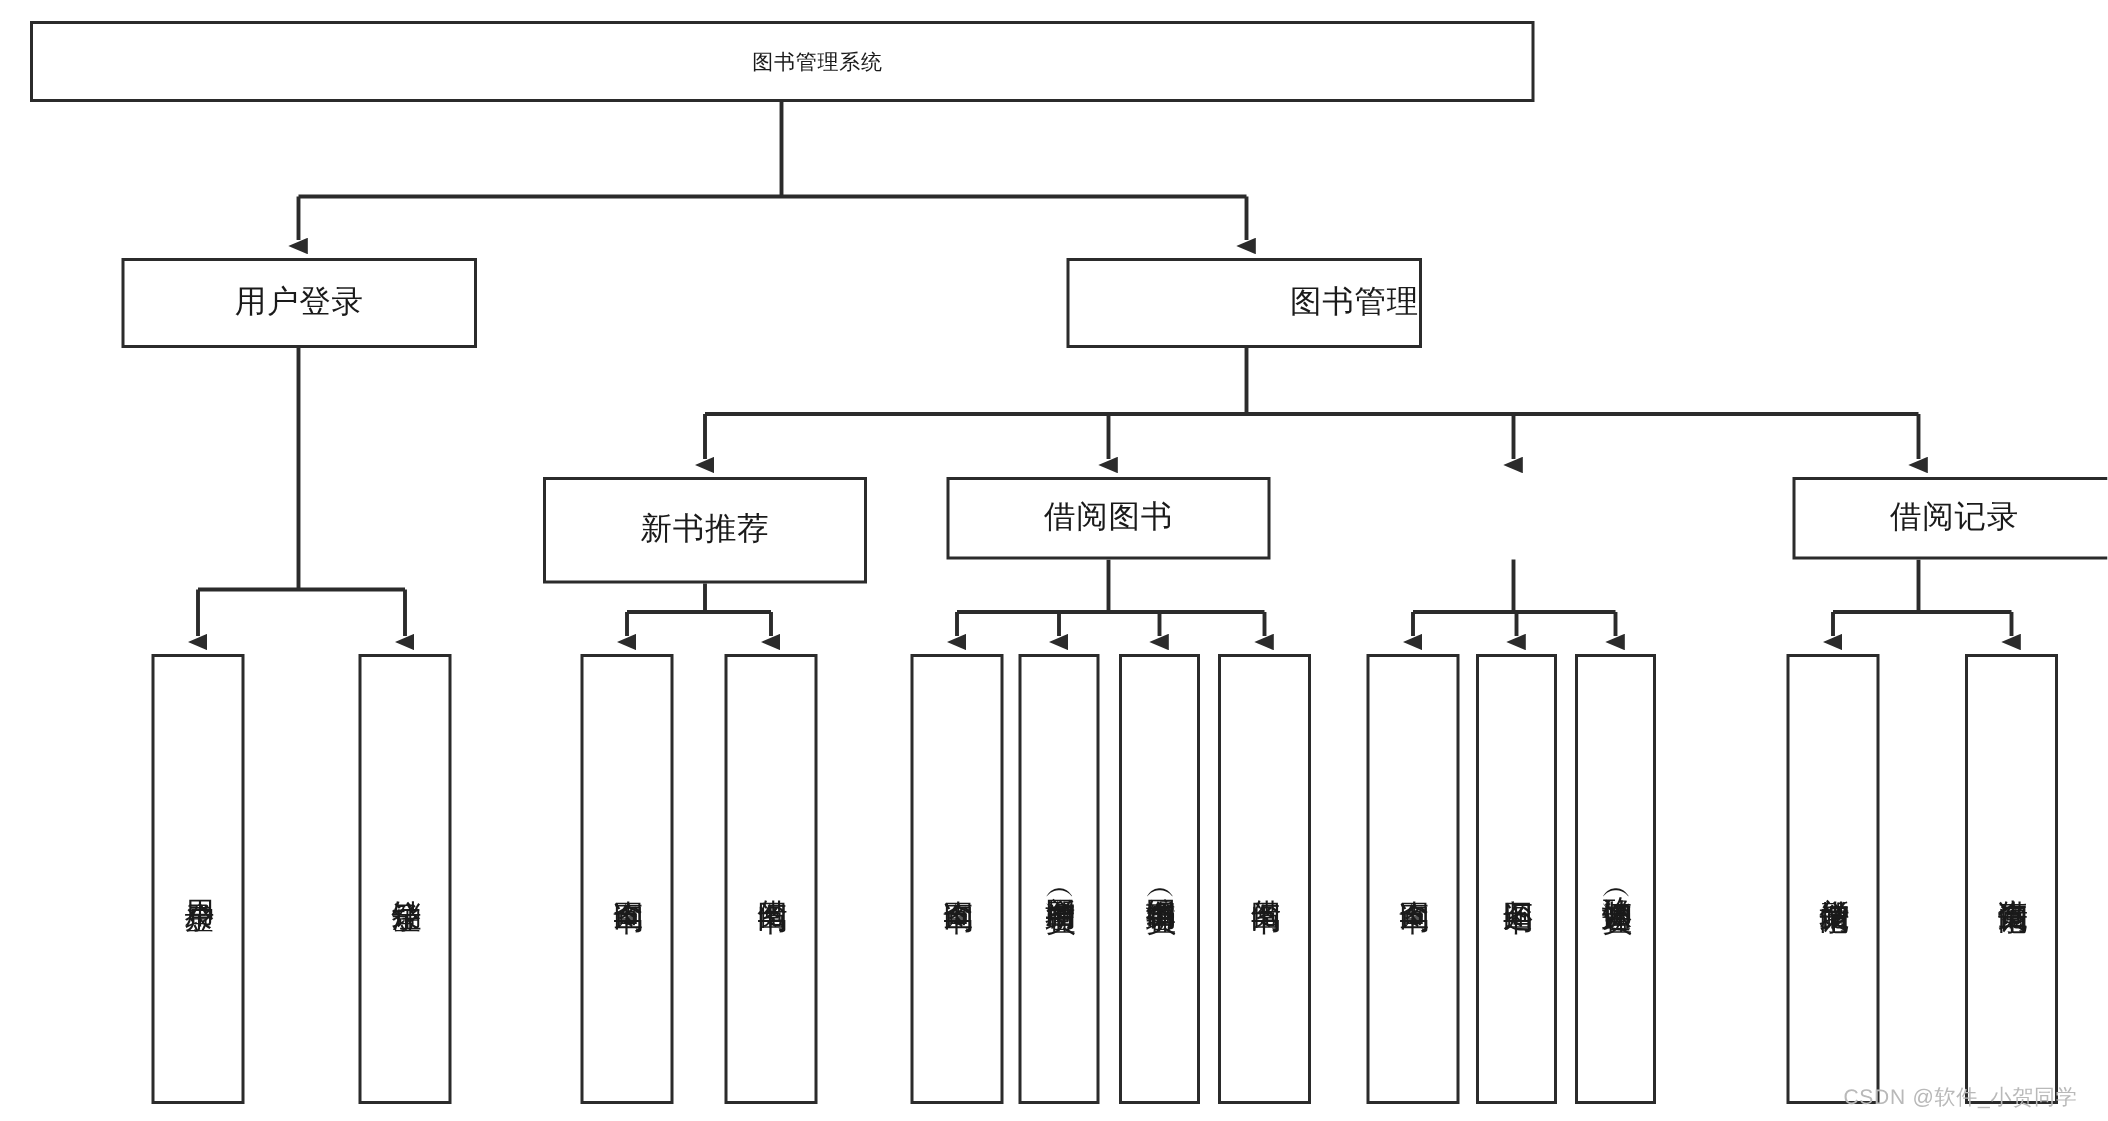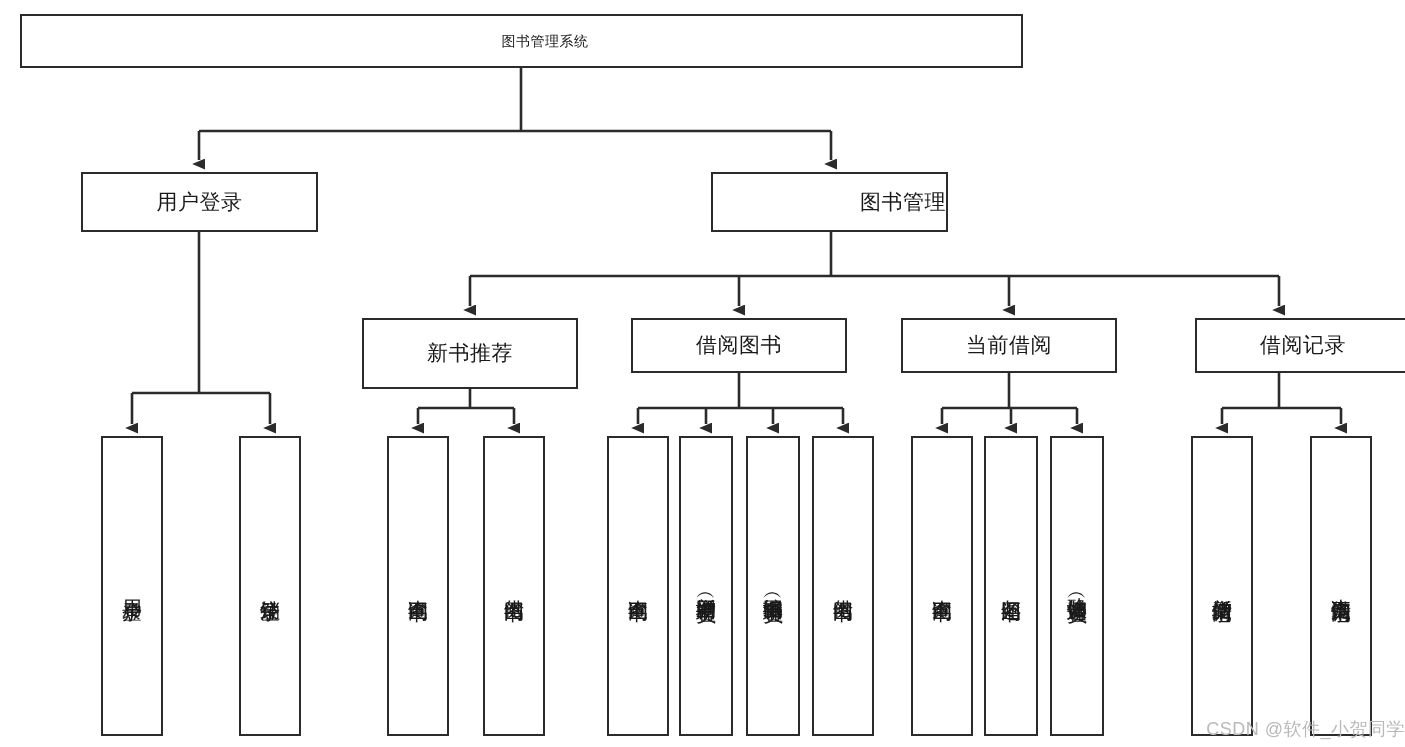--- a/index.html
+++ b/index.html
@@ -57,23 +57,23 @@
   .node.vert .label {
     writing-mode: vertical-rl;
     text-orientation: upright;
     font-size: 20px;
     line-height: 1.05;
     letter-spacing: 1px;
     white-space: nowrap;
   }
   #watermark {
     position: absolute;
-    right: 0;
+    right: 20px;
     bottom: 6px;
-    font-size: 18px;
+    font-size: 14px;
     color: #b9b9b9;
     letter-spacing: 0.5px;
     white-space: nowrap;
     pointer-events: none;
     text-align: right;
   }
 </style>
 </head>
 <body>
 
@@ -139,23 +139,20 @@
   <div class="node horiz" style="left:711px;top:172px;width:237px;height:60px;justify-content:flex-end;">
     <span class="label">图书管理</span>
   </div>
 
   <div class="node horiz" style="left:362px;top:318px;width:216px;height:71px;">
     <span class="label">新书推荐</span>
   </div>
   <div class="node horiz" style="left:631px;top:318px;width:216px;height:55px;">
     <span class="label">借阅图书</span>
   </div>
-  <div class="node horiz" style="left:901px;top:318px;width:216px;height:55px;">
-    <span class="label">当前借阅</span>
-  </div>
   <div class="node horiz" style="left:1171px;top:318px;width:216px;height:55px;margin-left:24px;">
     <span class="label">借阅记录</span>
   </div>
 
   <div class="node vert" style="left:101px;top:436px;width:62px;height:300px;">
     <span class="label">用户登录</span>
   </div>
   <div class="node vert" style="left:239px;top:436px;width:62px;height:300px;">
     <span class="label">注销登录</span>
   </div>

